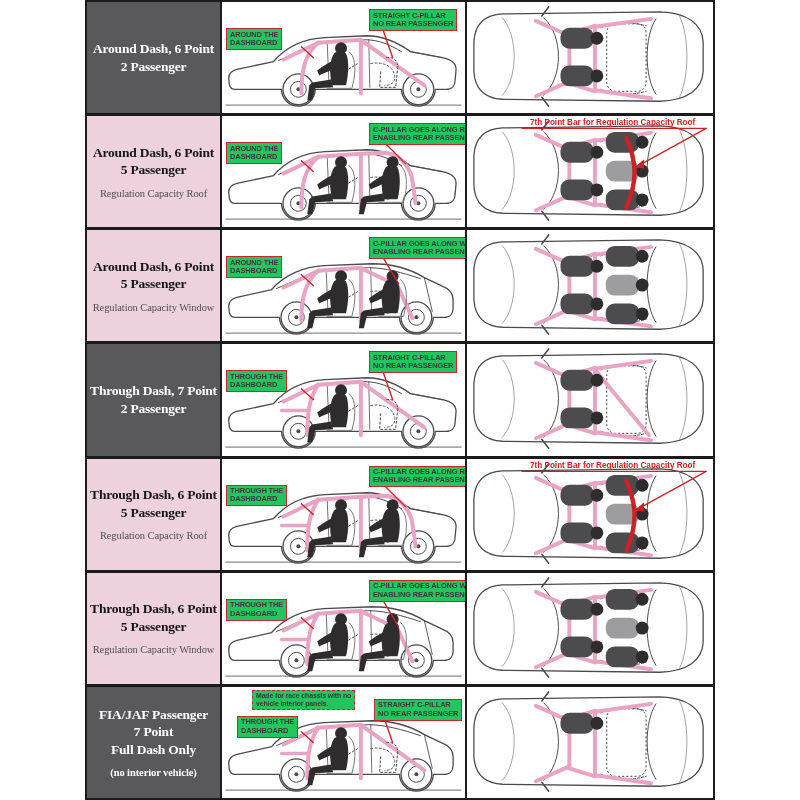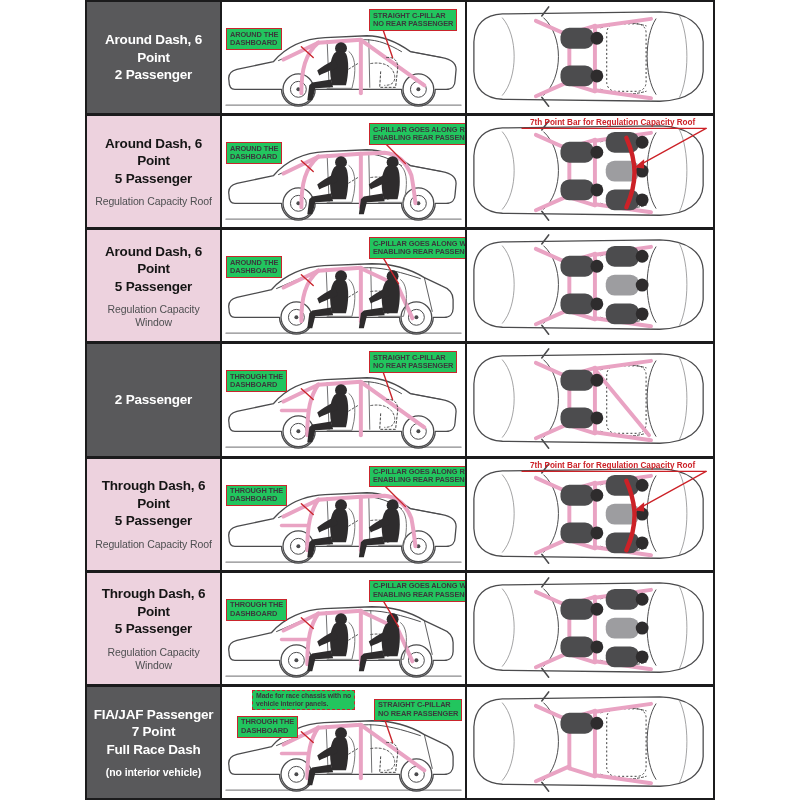--- a/index.html
+++ b/index.html
@@ -4,21 +4,21 @@
 <style>
   html,body{margin:0;padding:0;background:#ffffff;}
   body{width:800px;height:800px;position:relative;font-family:"Liberation Sans",sans-serif;overflow:hidden;}
   .chart{
     position:absolute;left:85px;top:0;width:630px;height:800px;box-sizing:border-box;
     background:#1b1b1c;border:2px solid #1b1b1c;
     display:grid;grid-template-rows:repeat(7,1fr);gap:3px 0;
   }
   .row{display:grid;grid-template-columns:133px 243px 246px;gap:0 2px;background:#1b1b1c;}
   .cell{background:#ffffff;position:relative;overflow:hidden;}
-  .label-cell{display:flex;flex-direction:column;justify-content:center;align-items:center;text-align:center;padding:11px 3px;box-sizing:border-box;}
+  .label-cell{display:flex;flex-direction:column;justify-content:center;align-items:center;text-align:center;padding:11px 3px;box-sizing:border-box;font-family:Liberation Serif, serif;}
   .gray .label-cell{background:#59595b;color:#ffffff;}
   .pink .label-cell{background:#edd2de;color:#151515;}
   .lbl-line{font-weight:bold;font-size:13.5px;line-height:17.5px;letter-spacing:-0.2px;}
   .label-sub{font-size:10.5px;line-height:13px;margin-top:8px;letter-spacing:-0.1px;}
   .pink .label-sub{color:#4e4f51;font-weight:normal;}
   .gray .label-sub{color:#ffffff;font-weight:bold;}
   svg{display:block;width:100%;height:100%;}
   .note{
     position:absolute;background:#22c55e;border:1.5px solid #c9252c;
     padding:1.5px 3px;font-weight:bold;font-size:7.4px;line-height:8.4px;
@@ -279,20 +279,21 @@
           <rect x="141" y="45" width="34" height="21" rx="9" fill="#9d9da0"></rect>
           <circle cx="178" cy="55.5" r="6.5" fill="#2e2c2d"></circle>
           <rect x="141" y="74" width="34" height="21" rx="9" fill="#4c4c4e"></rect>
           <circle cx="178" cy="84.5" r="6.5" fill="#2e2c2d"></circle>
         </svg>
     </div>
   </section>
     <section class="row gray">
     <div class="cell label-cell">
       <div>
+          <div class="lbl-line">Through Dash, 7 Point</div>
           <div class="lbl-line">2 Passenger</div>
         </div>
 
     </div>
     <div class="cell side-cell">
       <svg xmlns="http://www.w3.org/2000/svg" viewBox="0 0 245 112" preserveAspectRatio="none">
           <line x1="4" y1="104" x2="241" y2="104" stroke="#8a8a8c" stroke-width="1.2" stroke-linecap="round"></line>
           <path d="M13,88 L60,88 A17,17 0 0 0 94,88 L181,88 A17,17 0 0 0 215,88 L226,88 C232,88 235,84 235,79 L236,68 C236,61 231,58 222,56 L190,50 C176,40 163,34 146,34 L104,36 C84,37 65,45 52,60 L15,68 C8,70 6,74 7,79 C7,84 9,88 13,88 Z" fill="none" stroke="#4b4b4d" stroke-width="1.3" stroke-linecap="round" stroke-linejoin="round"></path>
           <path d="M57,59 L100,40 L144,38 C158,38 169,43 181,50" fill="none" stroke="#4b4b4d" stroke-width="1" stroke-linecap="round" stroke-linejoin="round"></path>
           <line x1="106" y1="39" x2="108" y2="86" stroke="#4b4b4d" stroke-width="0.8" stroke-linecap="round"></line>
@@ -532,21 +533,21 @@
           <rect x="141" y="74" width="34" height="21" rx="9" fill="#4c4c4e"></rect>
           <circle cx="178" cy="84.5" r="6.5" fill="#2e2c2d"></circle>
         </svg>
     </div>
   </section>
     <section class="row gray has-race">
     <div class="cell label-cell">
       <div>
           <div class="lbl-line">FIA/JAF Passenger</div>
           <div class="lbl-line">7 Point</div>
-          <div class="lbl-line">Full Race Dash</div>
+          <div class="lbl-line">Full Dash Only</div>
         </div>
       <div class="label-sub">(no interior vehicle)</div>
     </div>
     <div class="cell side-cell">
       <svg xmlns="http://www.w3.org/2000/svg" viewBox="0 0 245 112" preserveAspectRatio="none">
           <line x1="4" y1="104" x2="241" y2="104" stroke="#8a8a8c" stroke-width="1.2" stroke-linecap="round"></line>
           <path d="M13,88 L58,88 A17,17 0 0 0 92,88 L179,88 A17,17 0 0 0 213,88 L224,88 C230,88 233,84 233,79 L233,70 C233,63 229,59 221,56 L204,48 C188,38 170,34 151,34 L103,36 C83,37 63,45 50,60 L15,68 C8,70 6,74 7,79 C7,84 9,88 13,88 Z" fill="none" stroke="#4b4b4d" stroke-width="1.3" stroke-linecap="round" stroke-linejoin="round"></path>
           <path d="M55,59 L99,40 L148,38 C164,38 182,43 200,49" fill="none" stroke="#4b4b4d" stroke-width="1" stroke-linecap="round" stroke-linejoin="round"></path>
           <path d="M204,48 L212,82" fill="none" stroke="#4b4b4d" stroke-width="0.9" stroke-linecap="round" stroke-linejoin="round"></path>
           <line x1="105" y1="39" x2="107" y2="86" stroke="#4b4b4d" stroke-width="0.8" stroke-linecap="round"></line>

